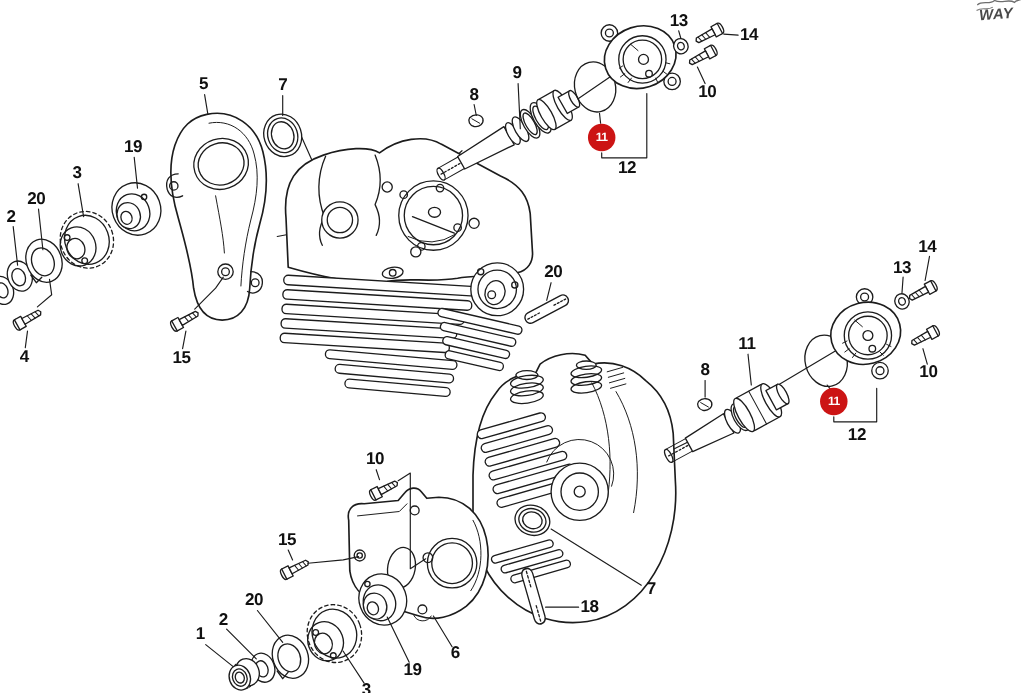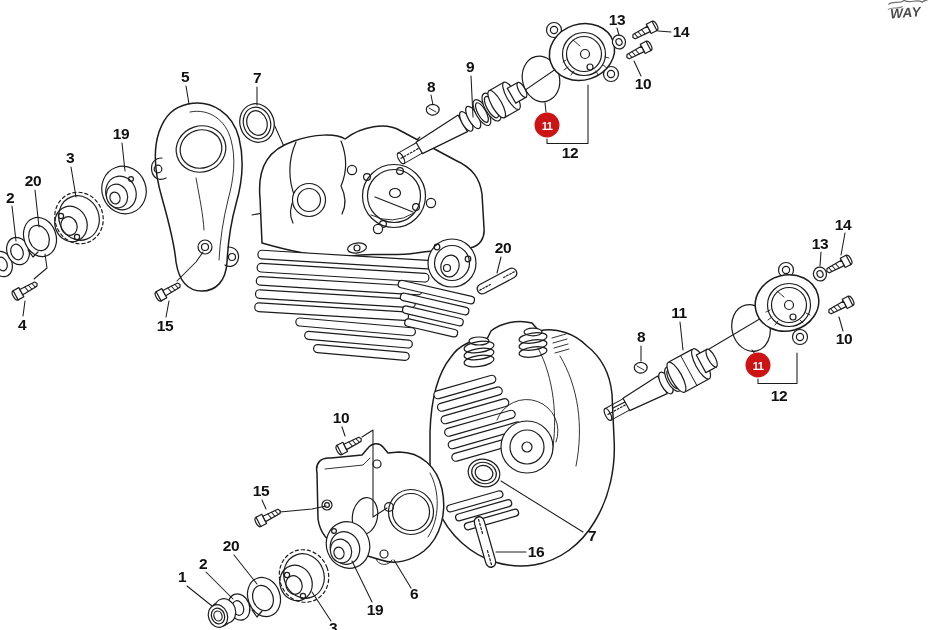--- a/index.html
+++ b/index.html
@@ -426,21 +426,21 @@
 
 <div class="co" style="left:341px;top:418px">10</div>
 <div class="co" style="left:261px;top:491px">15</div>
 <div class="co" style="left:231px;top:546px">20</div>
 <div class="co" style="left:203px;top:564px">2</div>
 <div class="co" style="left:182px;top:577px">1</div>
 <div class="co" style="left:375px;top:610px">19</div>
 <div class="co" style="left:333px;top:628px">3</div>
 <div class="co" style="left:414px;top:594px">6</div>
 <div class="co" style="left:592px;top:536px">7</div>
-<div class="co" style="left:536px;top:552px">16</div>
+<div class="co" style="left:536px;top:552px">18</div>
 
 
 <div class="badge" style="left:547px;top:125px">
   <span>11</span>
 </div>
 <div class="badge" style="left:758px;top:365px">
   <span>11</span>
 </div>
 
 

